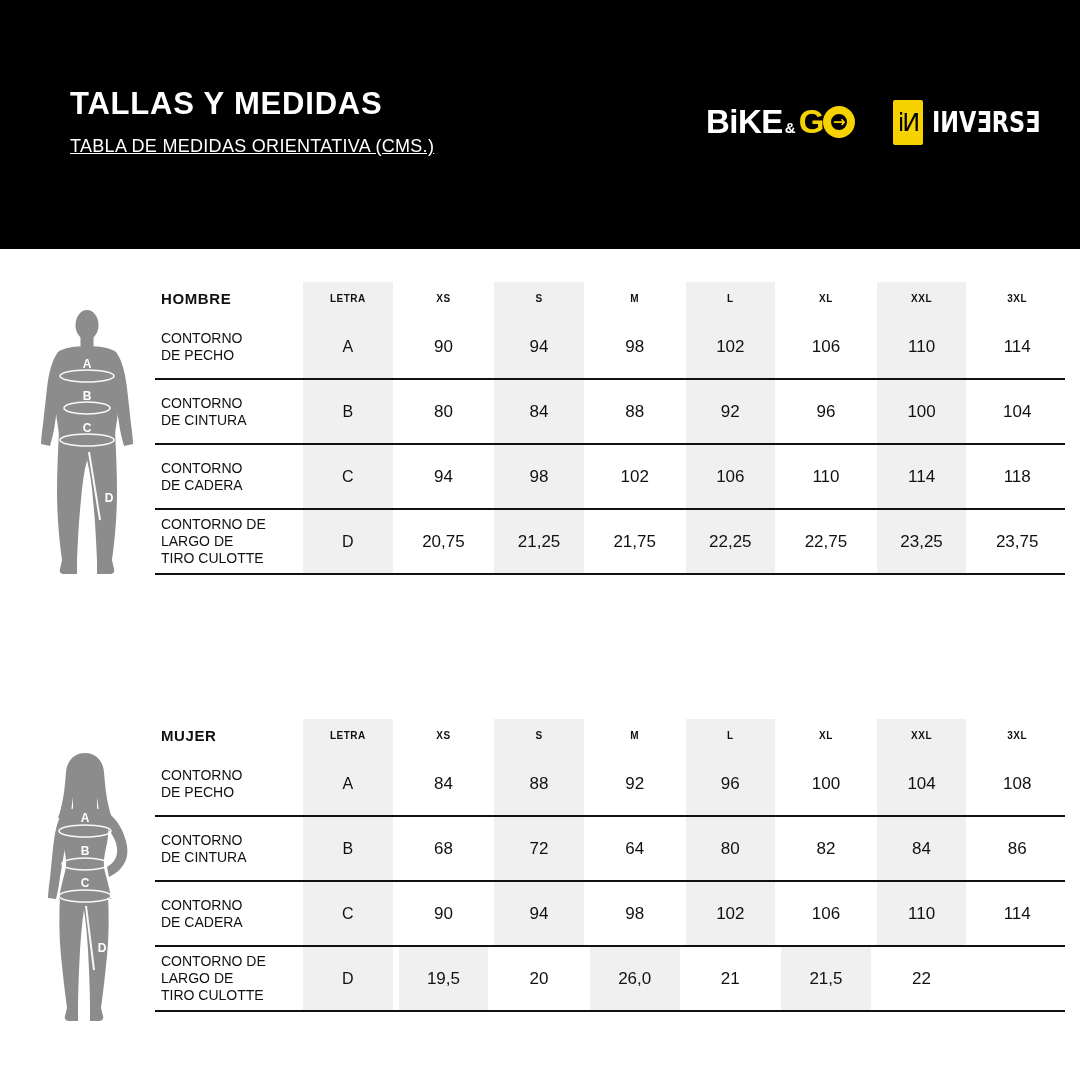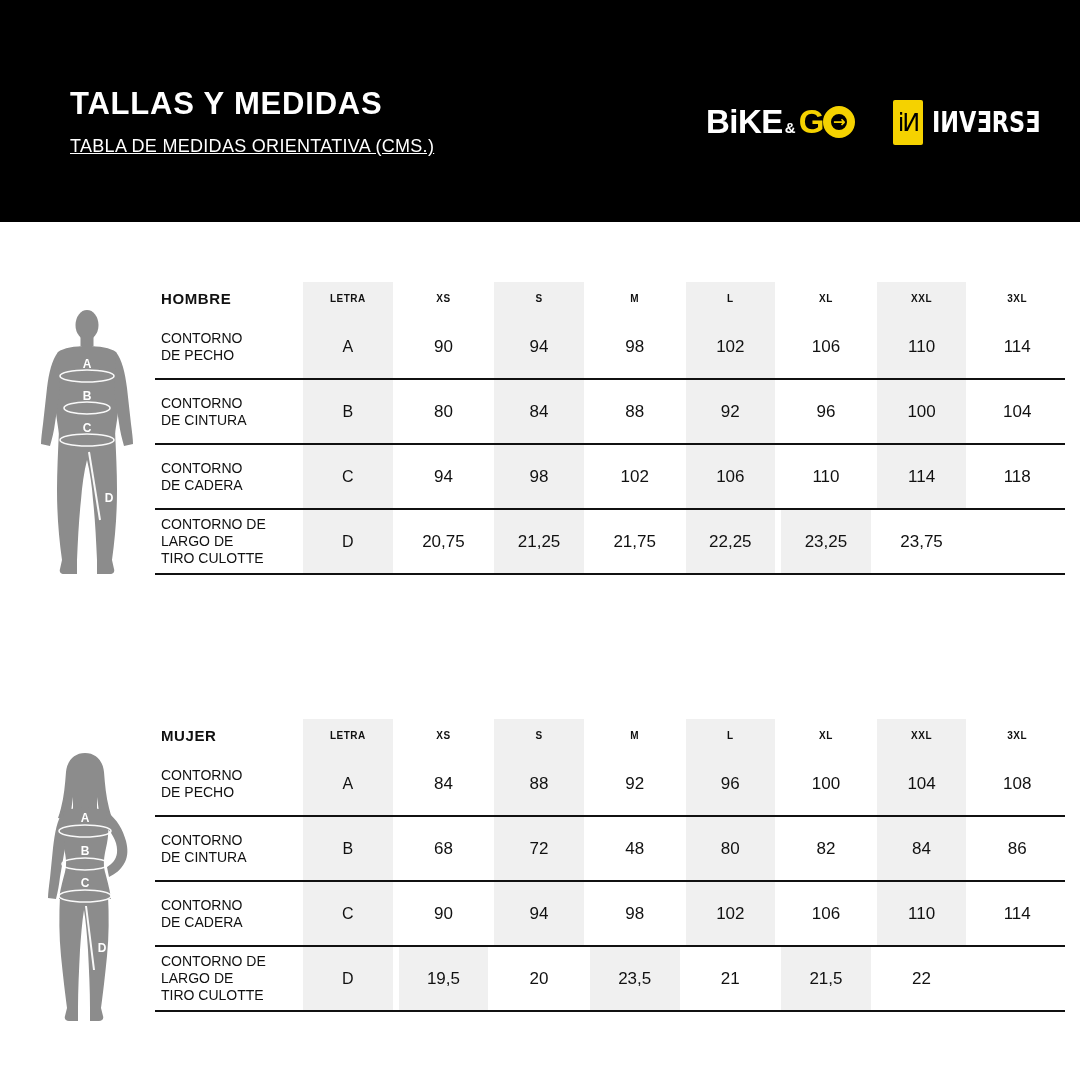--- a/index.html
+++ b/index.html
@@ -6,21 +6,21 @@
   html, body { width: 1080px; height: 1080px; }
   body {
     position: relative;
     background: #ffffff;
     font-family: "Liberation Sans", sans-serif;
     color: #111111;
     overflow: hidden;
   }
 
   
-  .banner { position: absolute; left: 0; top: 0; width: 1080px; height: 222px;
+  .banner { position: absolute; left: 0; top: 0; width: 1080px; height: 249px;
             background: var(--banner-bg, #000); }
   .title-block { position: absolute; left: 70px; top: 86px; }
   .title { color: #fff; font-size: 31px; font-weight: bold; letter-spacing: 0.8px; }
   .subtitle { color: #ffffff; font-size: 18px; font-weight: 400; letter-spacing: 0.3px; margin-top: 14px; text-decoration: underline; }
 
   .bikego { position: absolute; left: 706px; top: 102px; display: flex; align-items: center; height: 40px; }
   .bg-word { color: #fff; font-weight: 800; font-size: 33px; letter-spacing: -0.5px; }
   .bg-amp  { color: #fff; font-weight: 700; font-size: 15px; margin: 10px 1px 0 2px; }
   .bg-g    { color: var(--accent-yellow, #F5D200); font-weight: 800; font-size: 33px; margin-left: 2px; }
   .go-ring { width: 32px; height: 32px; border: 8px solid var(--accent-yellow, #F5D200);
@@ -180,20 +180,21 @@
 
   <div class="t-row">
     <div class="cell label-cell">CONTORNO DE
 LARGO DE
 TIRO CULOTTE</div>
     <div class="cell shade letter-cell">D</div>
     <div class="cell">20,75</div>
     <div class="cell shade">21,25</div>
     <div class="cell">21,75</div>
     <div class="cell shade">22,25</div>
+    <div class="cell">22,75</div>
     <div class="cell shade">23,25</div>
     <div class="cell">23,75</div>
   </div>
 </section>
 
 <section id="women-table" class="size-table">
   <div class="t-row t-head">
     <div class="cell label-cell">MUJER</div>
     <div class="cell shade">LETRA</div>
     <div class="cell">XS</div>
@@ -217,21 +218,21 @@
     <div class="cell shade">104</div>
     <div class="cell">108</div>
   </div>
 
   <div class="t-row">
     <div class="cell label-cell">CONTORNO
 DE CINTURA</div>
     <div class="cell shade letter-cell">B</div>
     <div class="cell">68</div>
     <div class="cell shade">72</div>
-    <div class="cell">48</div>
+    <div class="cell">64</div>
     <div class="cell shade">80</div>
     <div class="cell">82</div>
     <div class="cell shade">84</div>
     <div class="cell">86</div>
   </div>
 
   <div class="t-row">
     <div class="cell label-cell">CONTORNO
 DE CADERA</div>
     <div class="cell shade letter-cell">C</div>
@@ -244,18 +245,18 @@
     <div class="cell">114</div>
   </div>
 
   <div class="t-row">
     <div class="cell label-cell">CONTORNO DE
 LARGO DE
 TIRO CULOTTE</div>
     <div class="cell shade letter-cell">D</div>
     <div class="cell shade">19,5</div>
     <div class="cell">20</div>
-    <div class="cell shade">23,5</div>
+    <div class="cell shade">26,0</div>
     <div class="cell">21</div>
     <div class="cell shade">21,5</div>
     <div class="cell">22</div>
   </div>
 </section>
 
 </body></html>

